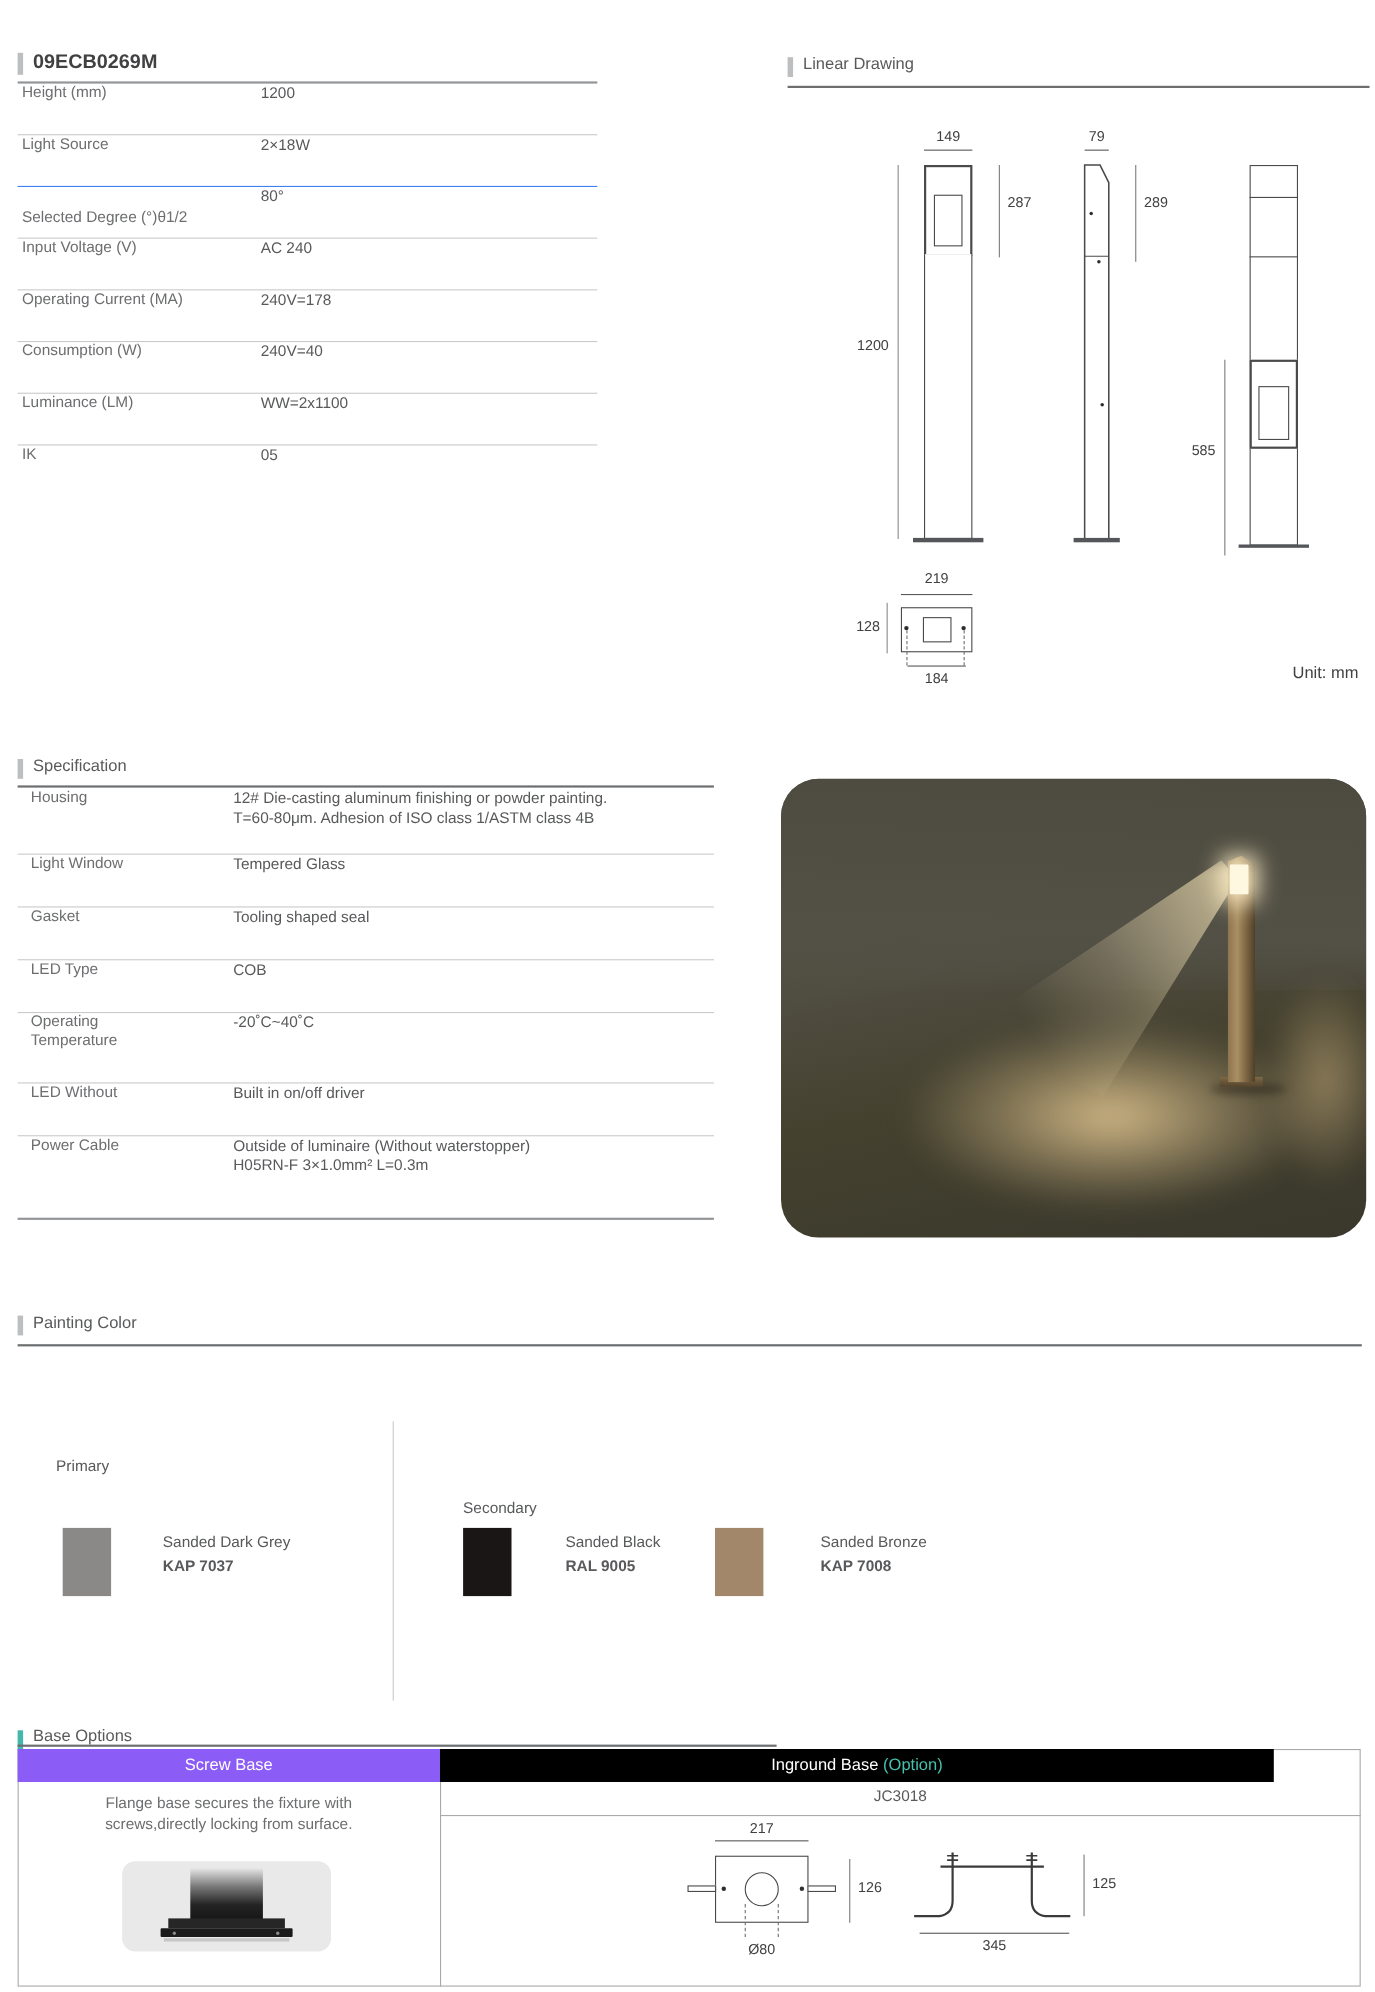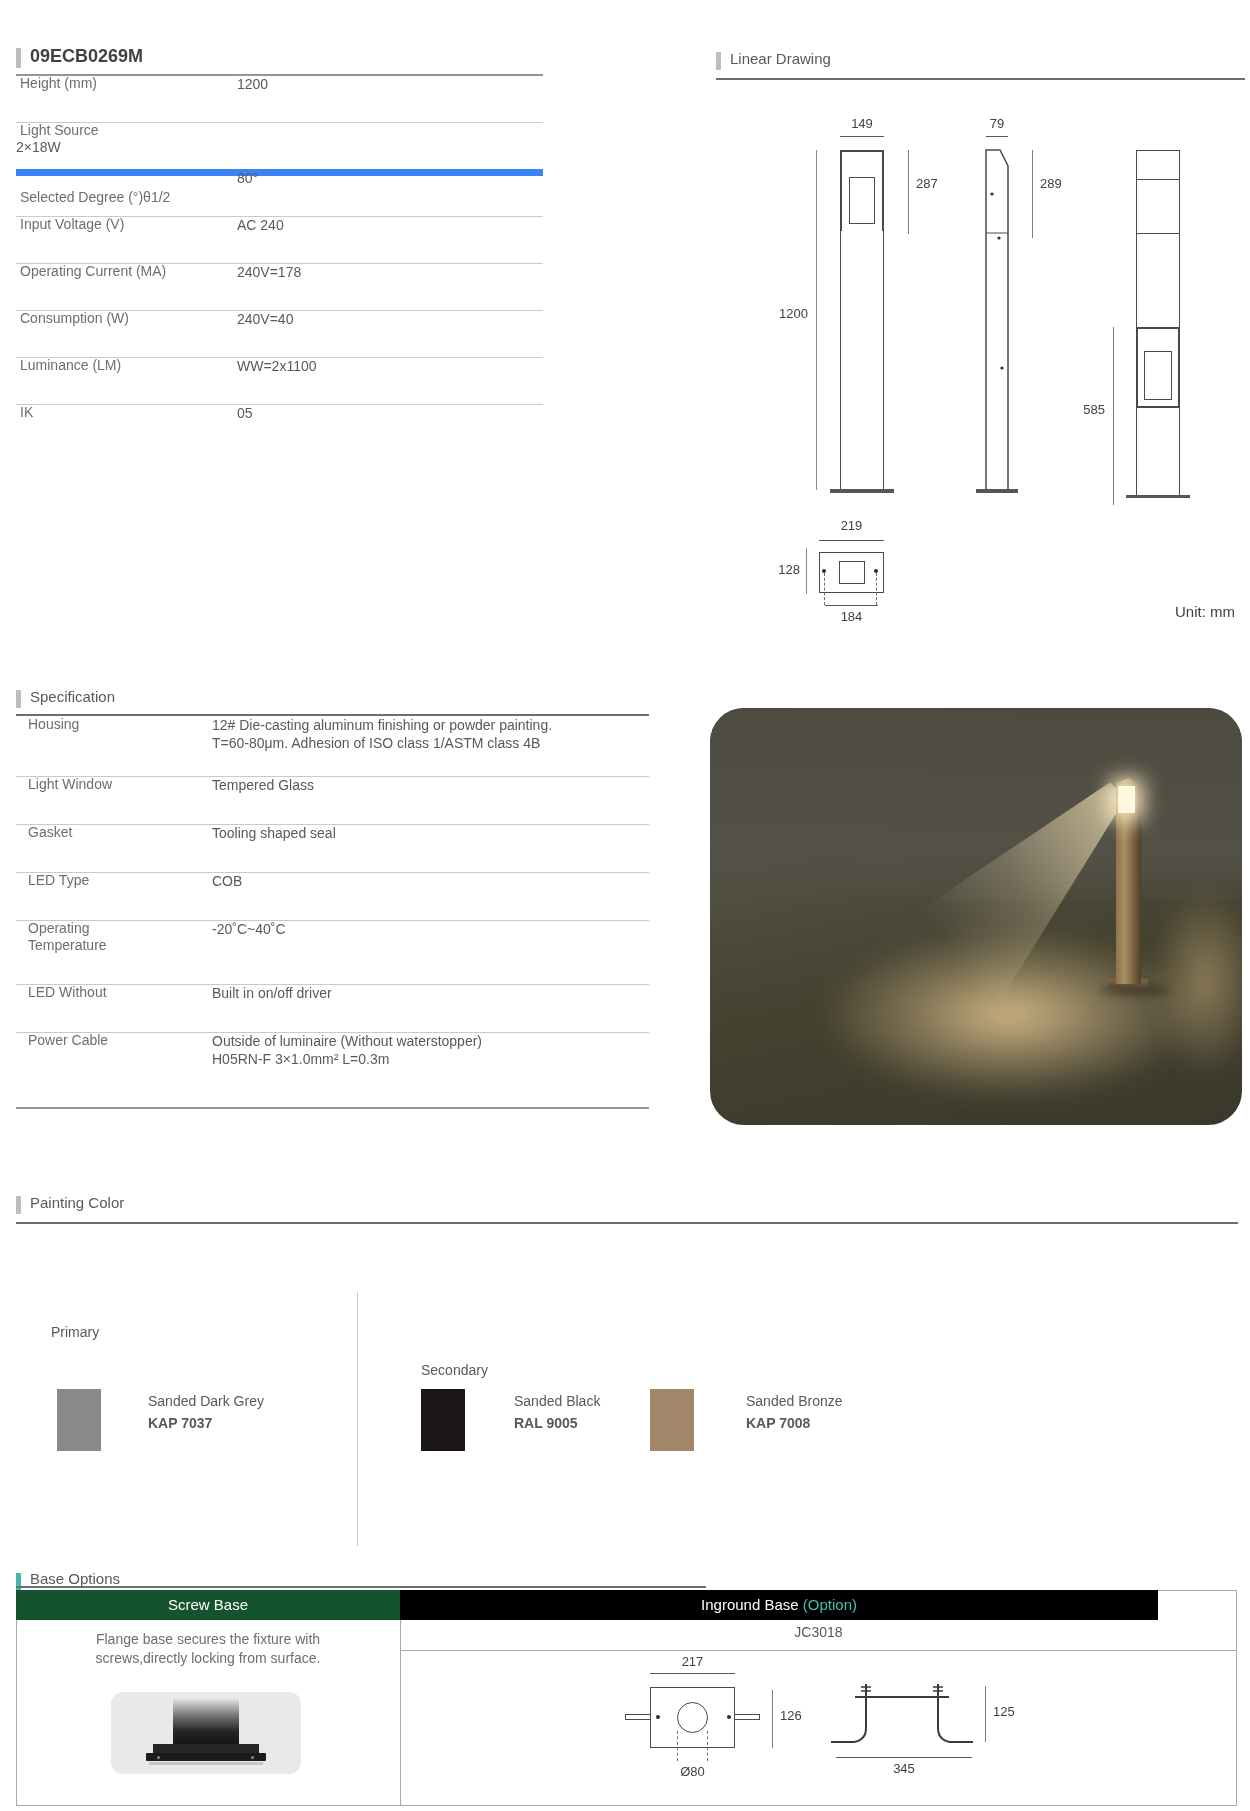--- a/index.html
+++ b/index.html
@@ -42,21 +42,21 @@
 <div class="page">
 
   <div class="bar" style="left:16px;top:48px;height:20px;"></div>
   <div class="page-title" style="left:30px;top:46px;">09ECB0269M</div>
   <div class="hline mid" style="left:16px;top:74px;width:527px;"></div>
 
   <div class="trow" style="left:16px;top:75px;width:527px;height:47px;border-bottom:1px solid #c9cacc;">
     <span class="lbl" style="width:217px;padding-left:4px;">Height (mm)</span>
     <span class="val">1200</span>
   </div>
-  <div class="trow" style="left:16px;top:122px;width:527px;height:47px;border-bottom:7px solid #3b82f6;flex-direction:column;">
+  <div class="trow" style="left:16px;top:122px;width:527px;height:47px;border-bottom:1px solid #3b82f6;">
     <span class="lbl" style="width:217px;padding-left:4px;">Light Source</span>
     <span class="val">2×18W</span>
   </div>
   <div class="trow" style="left:16px;top:169px;width:527px;height:47px;border-bottom:1px solid #c9cacc;">
     <span class="lbl" style="width:217px;padding-left:4px;margin-top:20px;">Selected Degree (°)θ1/2</span>
     <span class="val">80°</span>
   </div>
   <div class="trow" style="left:16px;top:216px;width:527px;height:47px;border-bottom:1px solid #c9cacc;">
     <span class="lbl" style="width:217px;padding-left:4px;">Input Voltage (V)</span>
     <span class="val">AC 240</span>
@@ -210,21 +210,21 @@
   <div class="sw-name" style="left:746px;top:1393px;">Sanded Bronze</div>
   <div class="sw-code" style="left:746px;top:1415px;">KAP 7008</div>
 
   <div class="bar" style="left:16px;top:1573px;background:#45b8ab;"></div>
   <div class="sec-title" style="left:30px;top:1570px;">Base Options</div>
   <div class="hline dark" style="left:16px;top:1586px;width:690px;height:2px;"></div>
 
   <div style="position:absolute;left:16px;top:1590px;width:1221px;height:216px;border:1px solid #a7a9ac;box-sizing:border-box;"></div>
   <div class="vline" style="left:400px;top:1590px;height:216px;background:#a7a9ac;"></div>
 
-  <div class="cell-head" style="left:16px;top:1590px;width:384px;background:#14532d;">Screw Base</div>
+  <div class="cell-head" style="left:16px;top:1590px;width:384px;background:#8b5cf6;">Screw Base</div>
   <div class="cell-head" style="left:400px;top:1590px;width:758px;background:#000000;">
     <span>Inground Base</span>
     <span class="teal">(Option)</span>
   </div>
 
   <div style="position:absolute;left:40px;top:1630px;width:336px;text-align:center;font-size:14px;line-height:19px;
               color:#6d6e70;white-space:pre-line;">Flange base secures the fixture with
 screws,directly locking from surface.</div>
   <div style="position:absolute;left:111px;top:1692px;width:190px;height:82px;border-radius:12px;background:#e9e9e9;">
     <div style="position:absolute;left:62px;top:6px;width:66px;height:48px;

